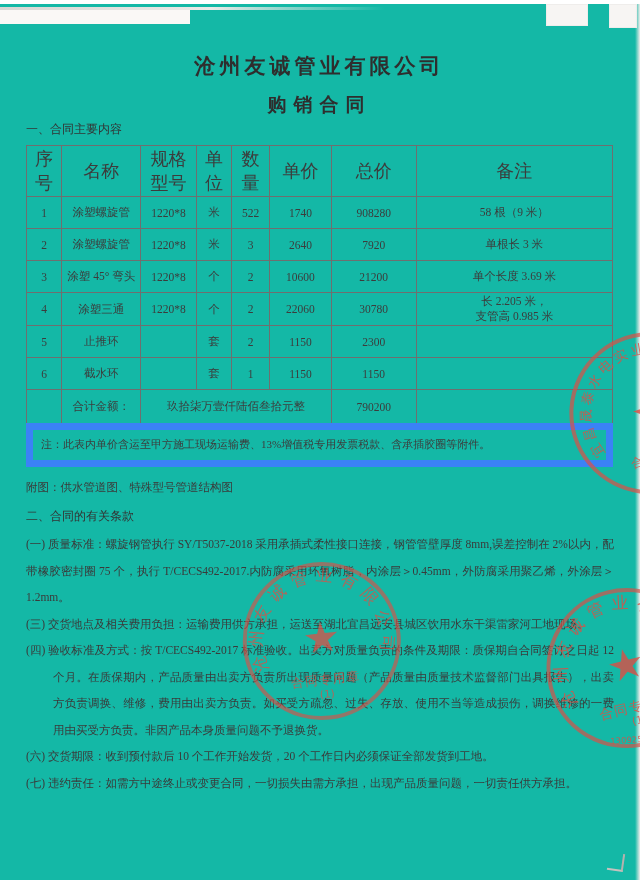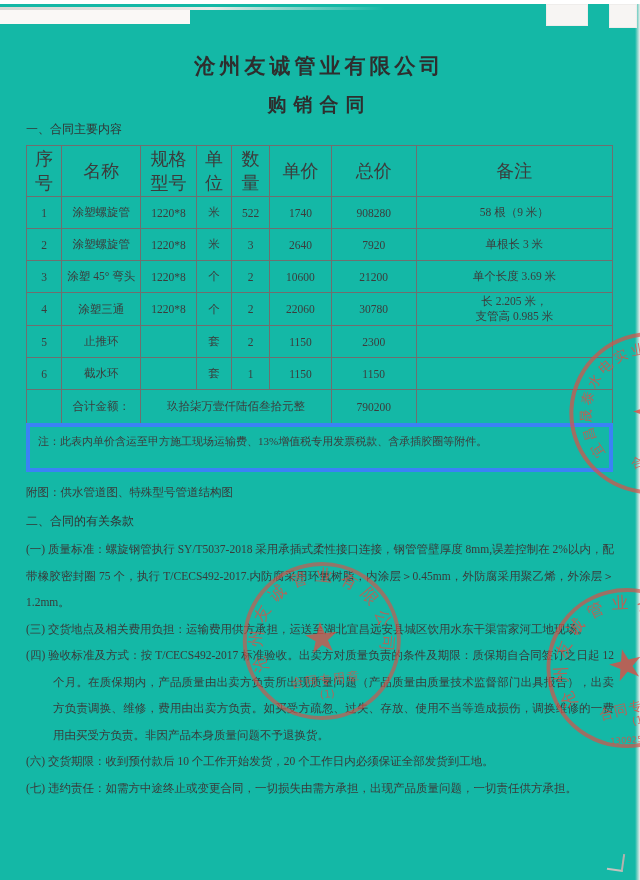--- a/index.html
+++ b/index.html
@@ -37,22 +37,22 @@
   }
   table.items th, table.items td {
     border:1px solid #6f6f6f; text-align:center; vertical-align:middle;
     padding:1px 2px; font-weight:normal; overflow:hidden;
   }
   table.items th { height:31px; font-size:18px; }
   table.items td { height:32px; }
   td.remark { white-space:pre-line; line-height:15px; }
   tr.total-row td { height:34px; }
   .note-box {
-    width:587px; border:4px solid #3b82f6; margin-top:-1px;
-    font-size:11px; color:#3c3c3c; padding:7px 6px 19px 8px; line-height:15px;
+    width:587px; border:7px solid #3b82f6; margin-top:-1px;
+    font-size:11px; color:#3c3c3c; padding:7px 6px 8px 8px; line-height:15px;
   }
   .attachment-line { margin-top:13px; font-size:11.5px; color:#3a3a3a; }
   .sec2-heading { margin-top:13px; font-size:12px; color:#333; }
   .clauses { margin-top:6px; width:588px; }
   .clause {
     font-size:11.5px; line-height:26.5px; color:#3a3a3a; text-align:justify;
   }
   .clause.hang { padding-left:27px; text-indent:-27px; }
 
   .stamp { position:absolute; pointer-events:none; }

